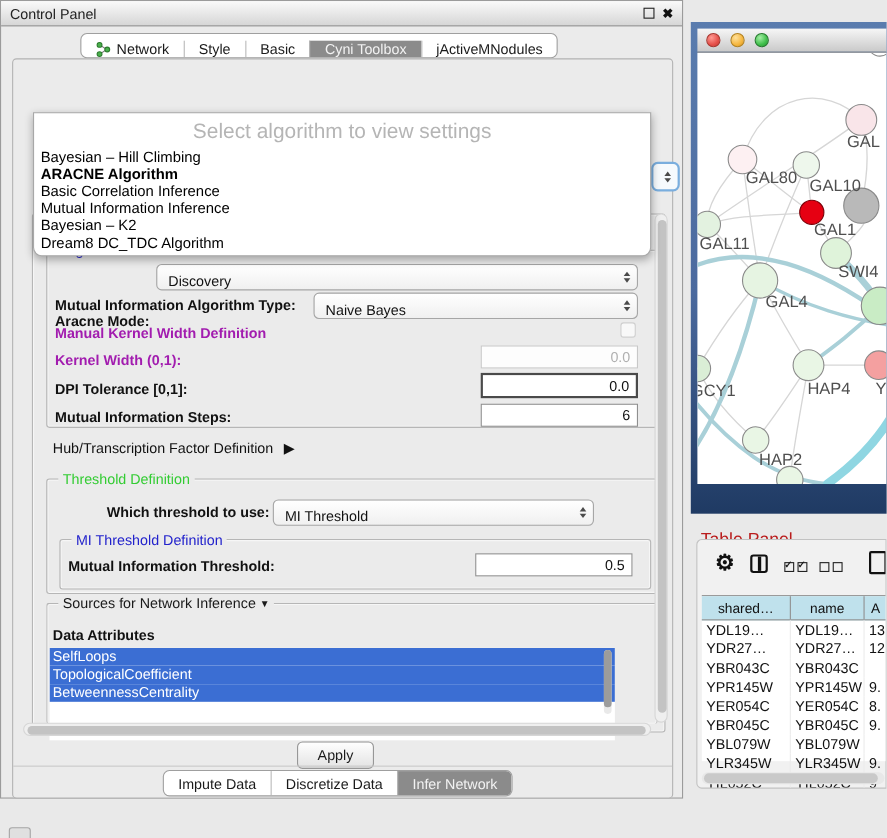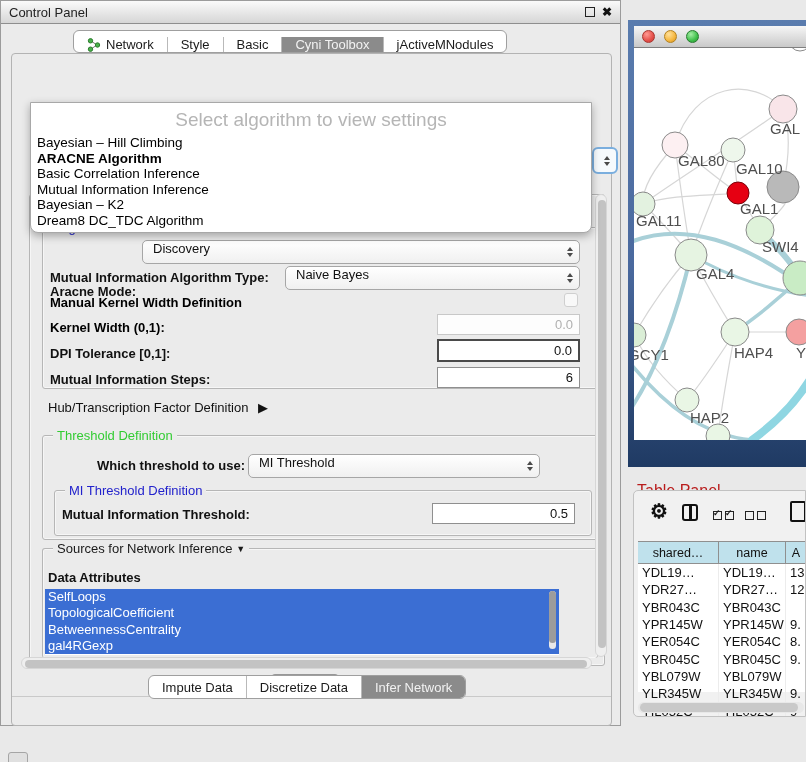--- a/index.html
+++ b/index.html
@@ -30,37 +30,37 @@
                  box-shadow:0 3px 8px rgba(0,0,0,.3);z-index:10;padding-bottom:4px;}
   #dd-placeholder{text-align:center;color:#b5b5b5;font-size:19px;padding:6px 0 4px 0;}
   .dd-item{font-size:13.5px;padding:0 6px;line-height:15.5px;color:#000;}
   .dd-item.bold{font-weight:bold;}
   
   .group{position:absolute;border:1px solid #b6b6b6;border-radius:3px;box-shadow:inset 0 0 0 1px #f6f6f6;}
   .legend{position:absolute;top:-8px;left:10px;background:#ebebeb;padding:0 4px;font-size:13px;white-space:nowrap;}
   .legend.blue{color:#2222cc;}
   .legend.green{color:#33cc33;}
   .lbl{position:absolute;font-size:13px;font-weight:bold;color:#111;white-space:nowrap;}
-  .lbl.dis{color:#000000;font-weight:bold;}
+  .lbl.dis{color:#a21caf;font-weight:bold;}
   .lbl.plain{font-weight:normal;}
   
   .combo{position:absolute;height:24px;border:1px solid #a6a6a6;border-radius:5px;background:linear-gradient(#ffffff,#f0f0f0);
-         display:flex;align-items:flex-start;padding-left:10px;box-sizing:border-box;font-size:13px;color:#111;}
+         display:flex;align-items:flex-end;padding-left:10px;box-sizing:border-box;font-size:13px;color:#111;}
   .stepper{position:absolute;right:6px;top:50%;transform:translateY(-50%);display:flex;flex-direction:column;gap:2px;}
   .stepper i{width:0;height:0;border-left:3.5px solid transparent;border-right:3.5px solid transparent;display:block;}
   .stepper .up{border-bottom:4.5px solid #4a4a4a;}
   .stepper .down{border-top:4.5px solid #4a4a4a;}
   
   .inp{position:absolute;height:21px;border:1px solid #8f8f8f;background:#fff;text-align:right;
        font-family:"Liberation Sans",sans-serif;font-size:13px;padding:0 6px;box-sizing:border-box;color:#111;}
   .inp.dis{border-color:#c8c8c8;color:#b0b0b0;background:#fdfdfd;}
   .inp.strong{border:2px solid #4a4a4a;}
   .checkbox{position:absolute;width:14px;height:14px;border:1.5px solid #cfcfcf;border-radius:3px;background:#f8f8f8;box-sizing:border-box;}
   
-  #attr-list{left:44px;top:588px;width:514px;height:66px;background:#fff;overflow:hidden;}
+  #attr-list{left:44px;top:588px;width:514px;height:84px;background:#fff;overflow:hidden;}
   .attr-item{height:16.3px;line-height:16.3px;color:#fff;padding-left:3px;font-size:13px;}
   .attr-item.sel{background:#3b6ed3;}
   #attr-vscroll{position:absolute;right:3px;top:2px;width:7px;height:58px;background:#e9e9e9;border-radius:4px;}
   #attr-vthumb{position:absolute;left:0;top:0;width:7px;height:52px;background:#9c9c9c;border-radius:4px;}
   
   .vtrack{background:#efefef;border:1px solid #d6d6d6;border-radius:7px;box-sizing:border-box;}
   .vthumb{position:absolute;background:#c3c3c3;border-radius:5px;}
   
   #apply-btn{left:269px;top:673px;width:68px;height:23px;border:1px solid #979797;border-radius:5px;
              background:linear-gradient(#fefefe,#e3e3e3);display:flex;align-items:center;justify-content:center;font-size:13px;}
@@ -218,41 +218,40 @@
       </span>
     </div>
     <span class="lbl" style="left:36px;top:516px;">Data Attributes</span>
   </div>
 
   <div class="abs" id="attr-list" style="left:44px;top:588px;">
     <div id="attr-items">
         <div class="attr-item sel">SelfLoops</div>
         <div class="attr-item sel">TopologicalCoefficient</div>
         <div class="attr-item sel">BetweennessCentrality</div>
-        <div class="attr-item sel">gal4RGexp</div>
       </div>
     <div id="attr-vscroll">
         <div id="attr-vthumb"></div>
       </div>
   </div>
 
   <div class="abs vtrack" style="left:594px;top:193px;width:12px;height:463px;">
     <div class="vthumb" style="left:2px;top:5px;width:8px;height:448px;"></div>
   </div>
   <div class="abs vtrack" style="left:20px;top:656px;width:571px;height:12px;">
     <div class="vthumb" style="left:3px;top:2px;width:562px;height:8px;"></div>
   </div>
 
   <div class="abs" id="apply-btn">
     <span>Apply</span>
   </div>
 
   <div class="abs" style="left:11px;top:695px;width:599px;height:1px;background:#c9c9c9;"></div>
 
-  <div class="abs seg-bar" style="left:147px;top:674px;height:22px;" id="bottom-tabs">
+  <div class="abs seg-bar" style="left:147px;top:699px;height:22px;" id="bottom-tabs">
       <div class="seg">
         <span>Impute Data</span>
       </div>
       <div class="seg">
         <span>Discretize Data</span>
       </div>
       <div class="seg sel">
         <span>Infer Network</span>
       </div>
     </div>

